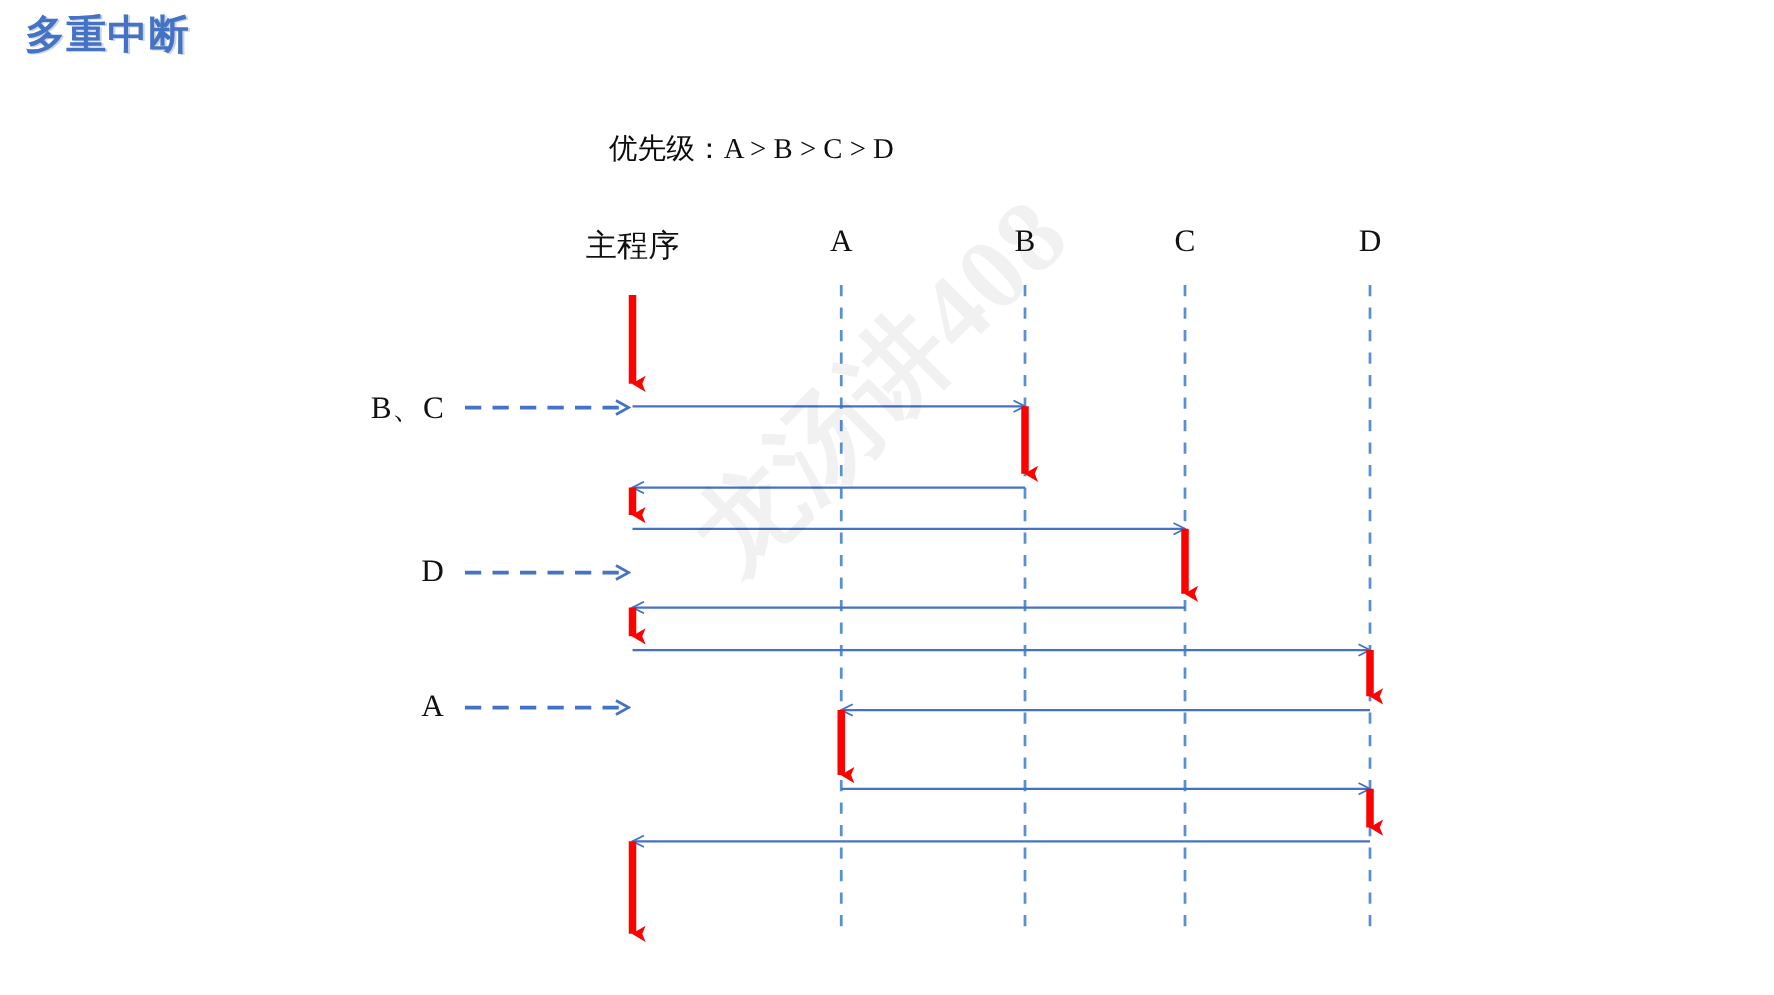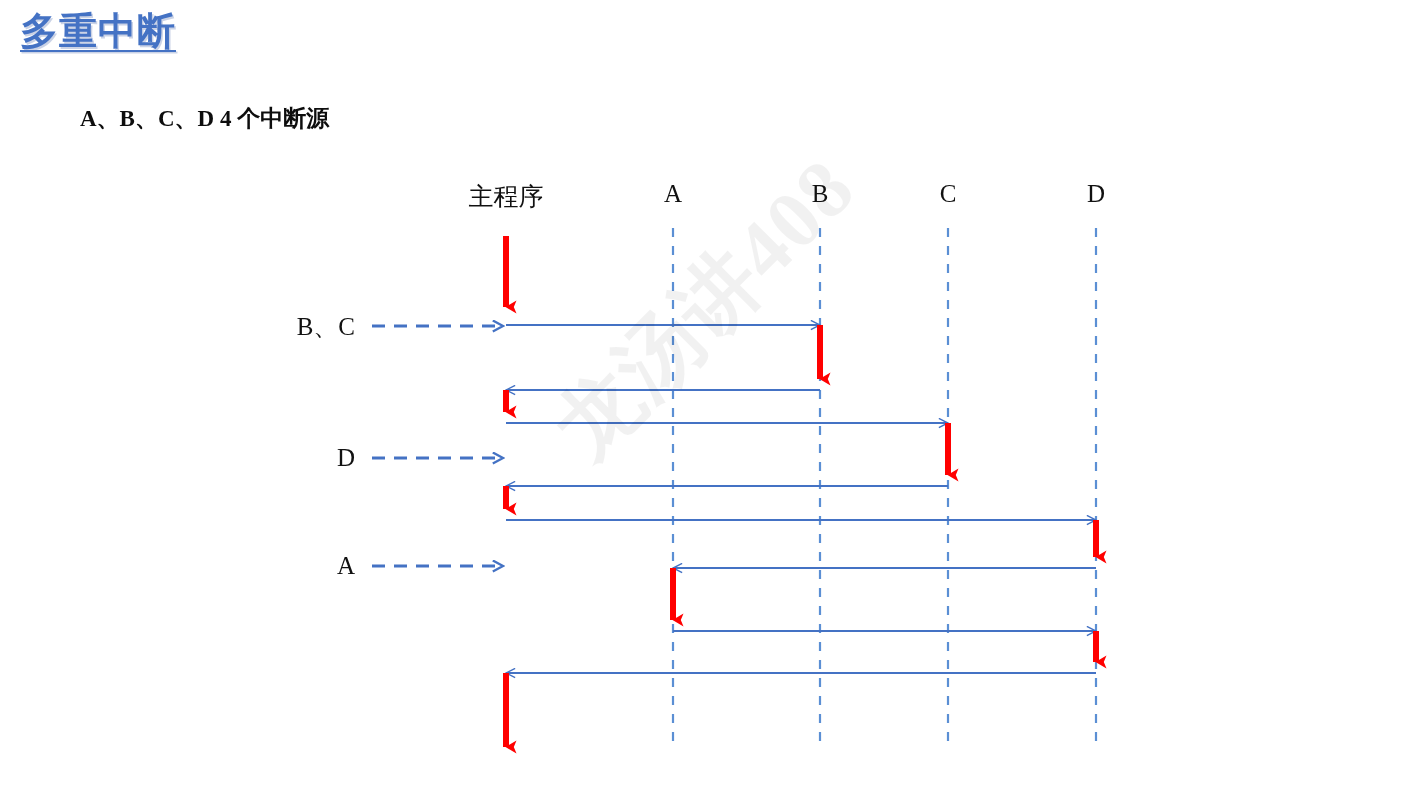--- a/index.html
+++ b/index.html
@@ -18,25 +18,24 @@
     position: absolute;
     left: 0; top: 0;
     width: 1419px;
     height: 796px;
   }
   
   #slide-title {
     position: absolute;
     left: 20px;
     top: 6px;
-    font-size: 38px;
+    font-size: 32px;
     font-weight: bold;
     color: #4472C4;
     letter-spacing: 1px;
-    text-decoration: underline;
     text-underline-offset: 6px;
     text-decoration-thickness: 2px;
     text-shadow: 1.5px 1.5px 0 rgba(160,175,210,0.55);
     white-space: nowrap;
   }
   
   .subhead {
     position: absolute;
     font-size: 23px;
     font-weight: bold;
@@ -83,22 +82,22 @@
   }
   svg { display: block; }
 </style>
 </head>
 <body>
 
 <div id="stage">
 
   <div id="slide-title">多重中断</div>
 
-  <div class="subhead" id="sources-text">A、B、C、D 4 个中断源</div>
 
+  <div class="subhead" id="priority-text">优先级：A &gt; B &gt; C &gt; D</div>
 
   <div id="watermark">龙汤讲408</div>
 
   <svg id="diagram" width="1419" height="796" xmlns="http://www.w3.org/2000/svg">
     <defs>
       <marker id="mk-blue-right" viewBox="0 0 12 12" refX="11" refY="6" markerWidth="11" markerHeight="11" orient="auto-start-reverse" markerUnits="userSpaceOnUse">
         <path d="M1,1 L11,6 L1,11" fill="none" stroke="#4472C4" stroke-width="1.6"></path>
       </marker>
       <marker id="mk-blue-dashhead" viewBox="0 0 14 14" refX="12" refY="7" markerWidth="13" markerHeight="13" orient="auto-start-reverse" markerUnits="userSpaceOnUse">
         <path d="M1,1 L12,7 L1,13" fill="none" stroke="#4472C4" stroke-width="2.4"></path>

